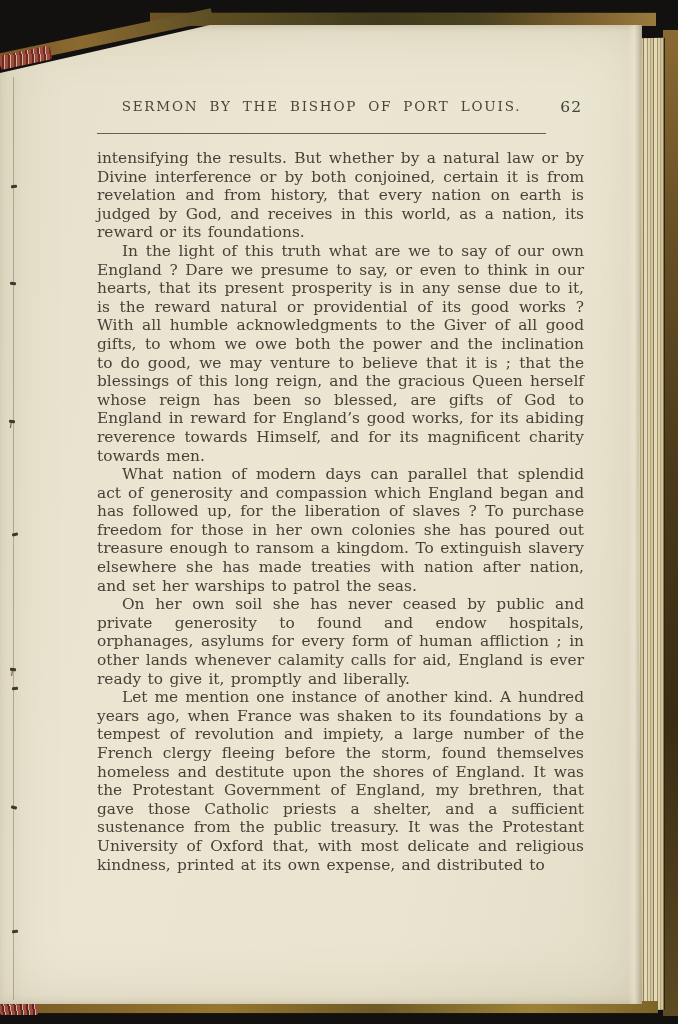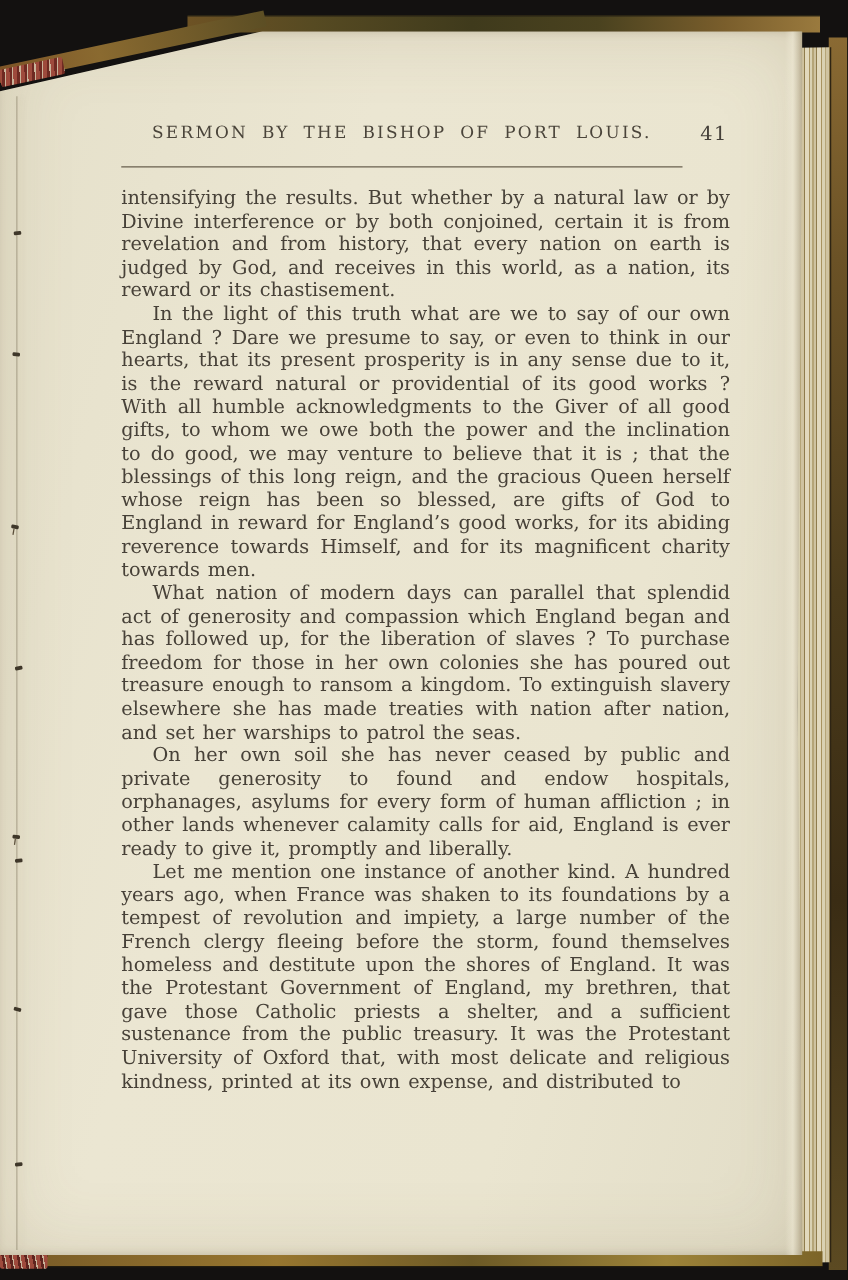--- a/index.html
+++ b/index.html
@@ -121,26 +121,26 @@
     <span class="stitch tail" style="left:9px;top:395px;transform:rotate(10deg);"></span>
     <span class="stitch" style="left:12px;top:508px;transform:rotate(-12deg);"></span>
     <span class="stitch tail" style="left:10px;top:643px;transform:rotate(8deg);"></span>
     <span class="stitch" style="left:12px;top:662px;transform:rotate(-4deg);"></span>
     <span class="stitch" style="left:11px;top:781px;transform:rotate(16deg);"></span>
     <span class="stitch" style="left:12px;top:905px;transform:rotate(-6deg);"></span>
 
     <div class="content">
       <div class="running-head">
         <div class="running-title">SERMON BY THE BISHOP OF PORT LOUIS.</div>
-        <div class="page-number">41</div>
+        <div class="page-number">62</div>
       </div>
       <div class="head-rule"></div>
 
       <div class="body-text">
-        <p class="no-indent">intensifying the results. But whether by a natural law or by Divine interference or by both conjoined, certain it is from revelation and from history, that every nation on earth is judged by God, and receives in this world, as a nation, its reward or its chastisement.</p>
+        <p class="no-indent">intensifying the results. But whether by a natural law or by Divine interference or by both conjoined, certain it is from revelation and from history, that every nation on earth is judged by God, and receives in this world, as a nation, its reward or its foundations.</p>
         <p>In the light of this truth what are we to say of our own England&nbsp;? Dare we presume to say, or even to think in our hearts, that its present prosperity is in any sense due to it, is the reward natural or providential of its good works&nbsp;? With all humble acknowledgments to the Giver of all good gifts, to whom we owe both the power and the inclination to do good, we may venture to believe that it is&nbsp;; that the blessings of this long reign, and the gracious Queen herself whose reign has been so blessed, are gifts of God to England in reward for England’s good works, for its abiding reverence towards Himself, and for its magnificent charity towards men.</p>
         <p>What nation of modern days can parallel that splendid act of generosity and compassion which England began and has followed up, for the liberation of slaves&nbsp;? To purchase freedom for those in her own colonies she has poured out treasure enough to ransom a kingdom. To extinguish slavery elsewhere she has made treaties with nation after nation, and set her warships to patrol the seas.</p>
         <p>On her own soil she has never ceased by public and private generosity to found and endow hospitals, orphanages, asylums for every form of human affliction&nbsp;; in other lands whenever calamity calls for aid, England is ever ready to give it, promptly and liberally.</p>
         <p>Let me mention one instance of another kind. A hundred years ago, when France was shaken to its foundations by a tempest of revolution and impiety, a large number of the French clergy fleeing before the storm, found themselves homeless and destitute upon the shores of England. It was the Protestant Government of England, my brethren, that gave those Catholic priests a shelter, and a sufficient sustenance from the public treasury. It was the Protestant University of Oxford that, with most delicate and religious kindness, printed at its own expense, and distributed to</p>
       </div>
     </div>
   </div>
 
 </div>
 

